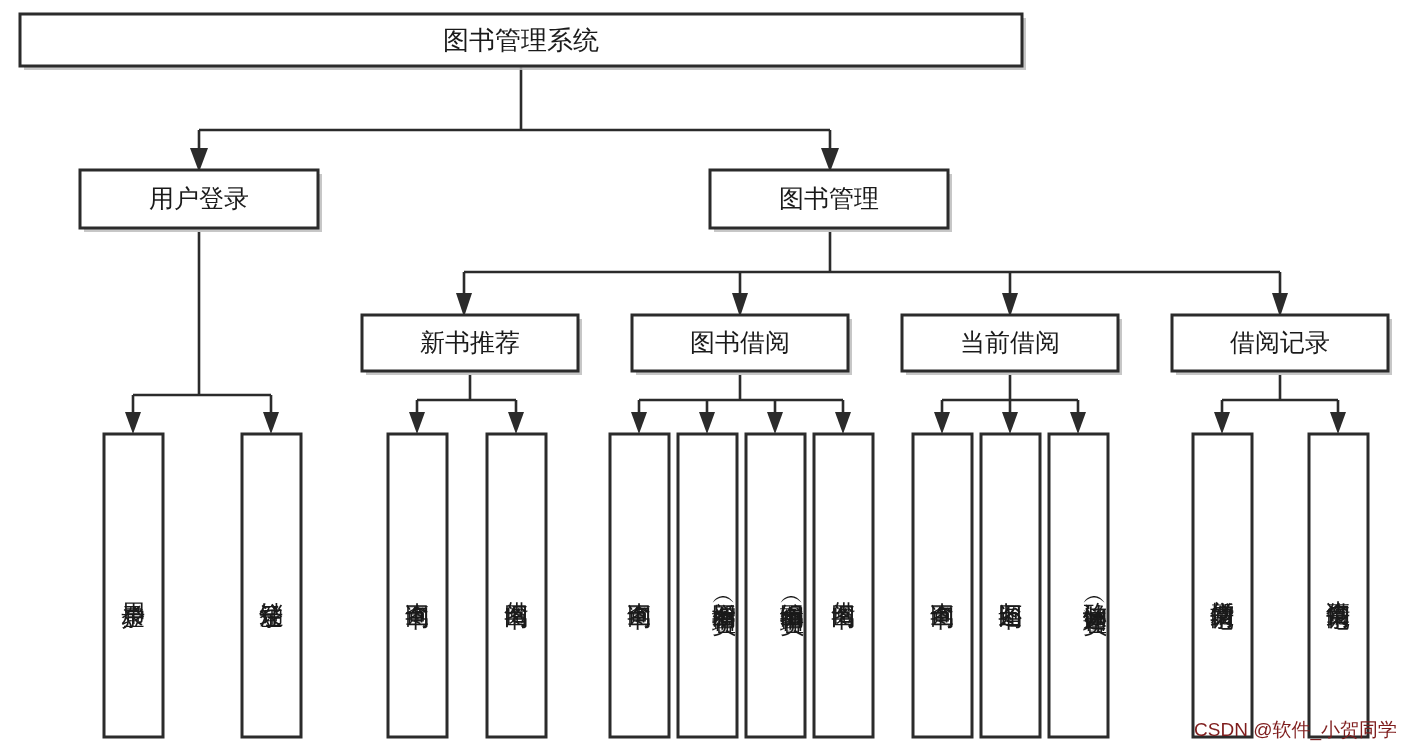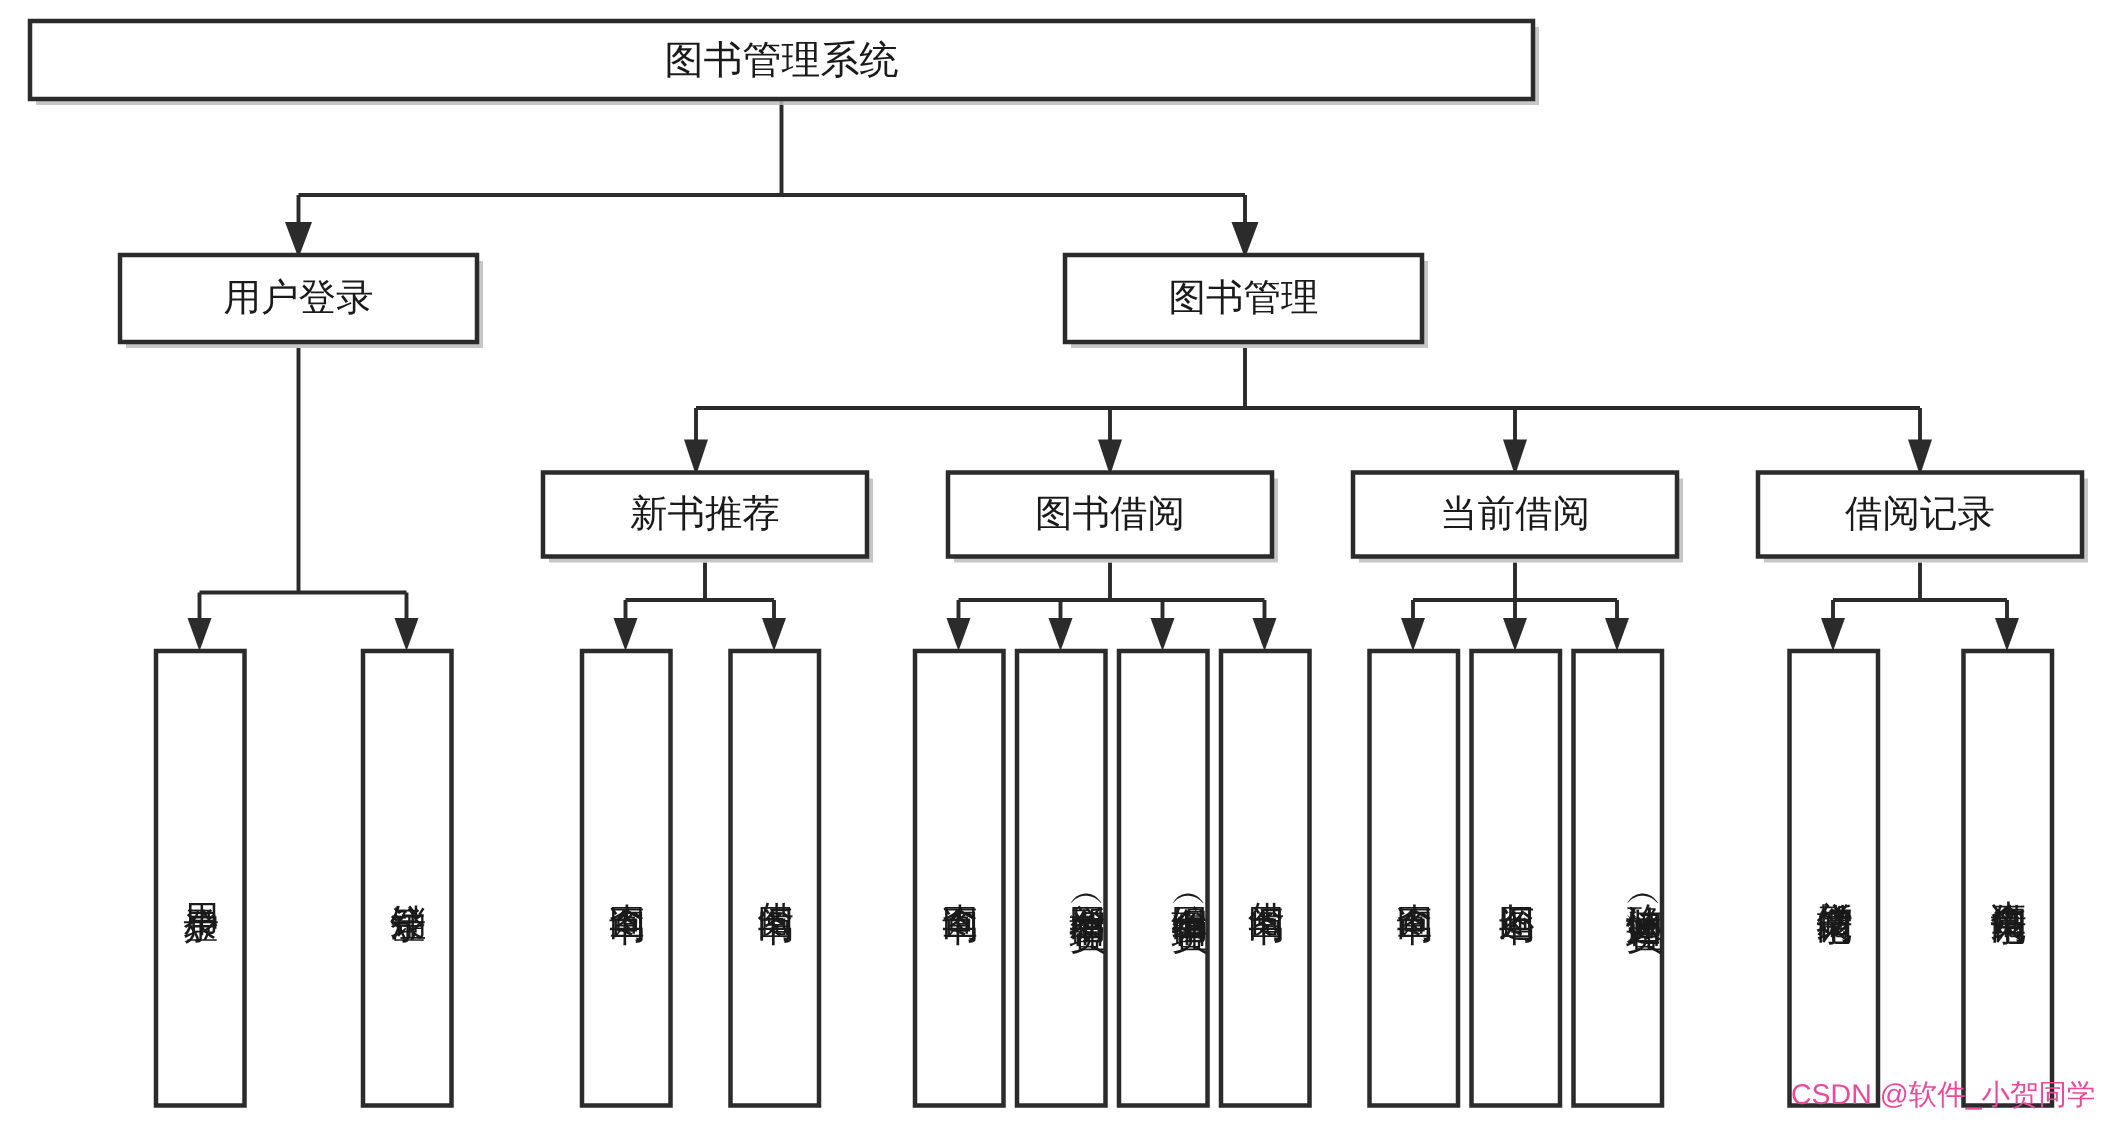--- a/index.html
+++ b/index.html
@@ -69,21 +69,21 @@
     letter-spacing: 1.5px;
     white-space: nowrap;
     pointer-events: none;
   }
   .watermark {
     position: absolute;
     right: 8px;
     bottom: 4px;
     font-family: "Liberation Sans", "DejaVu Sans", sans-serif;
     font-size: 19px;
-    color: #ec4899;
+    color: #7f1d1d;
     white-space: nowrap;
     user-select: none;
   }
 </style>
 </head>
 <body>
 
 <div id="diagram-root">
 
   <svg id="flowchart" viewBox="0 0 1405 747" xmlns="http://www.w3.org/2000/svg">

